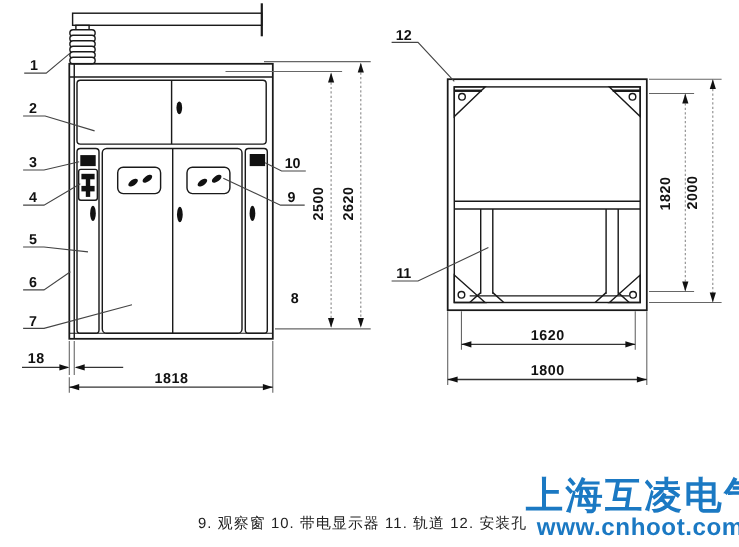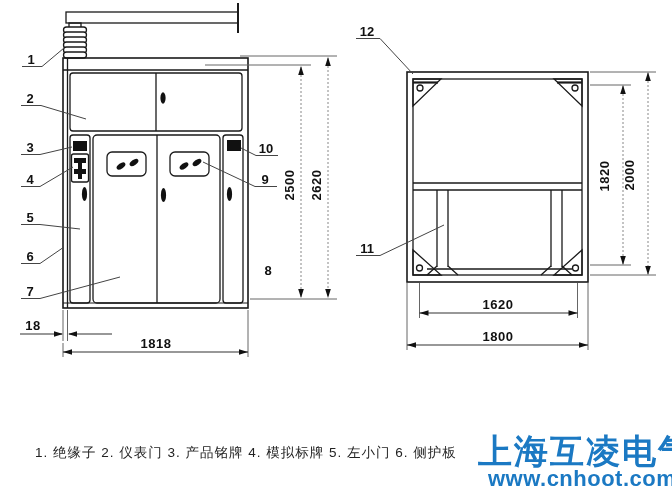--- a/index.html
+++ b/index.html
@@ -211,18 +211,18 @@
     <text class="dim-label" x="321" y="185" text-anchor="middle" transform="rotate(-90 321 185)">2620</text>
     <text class="dim-label" x="156" y="348" text-anchor="middle">1818</text>
     <text class="dim-label" x="33" y="330" text-anchor="middle">18</text>
     <text class="dim-label" x="609" y="176" text-anchor="middle" transform="rotate(-90 609 176)">1820</text>
     <text class="dim-label" x="634" y="175" text-anchor="middle" transform="rotate(-90 634 175)">2000</text>
     <text class="dim-label" x="498" y="309" text-anchor="middle">1620</text>
     <text class="dim-label" x="498" y="341" text-anchor="middle">1800</text>
   </g>
 </svg>
 
-  <div class="caption-line" id="caption1">1. 绝缘子  2. 仪表门  3. 产品铭牌  4. 模拟标牌  5. 左小门  6. 侧护板</div>
+  <div class="caption-line" id="caption2">9. 观察窗  10. 带电显示器 11. 轨道  12. 安装孔</div>
 
   <div class="watermark" id="wm-brand">上海互凌电气</div>
   <div class="watermark" id="wm-site">www.cnhoot.com</div>
 
 </div>
 
 </body></html>

